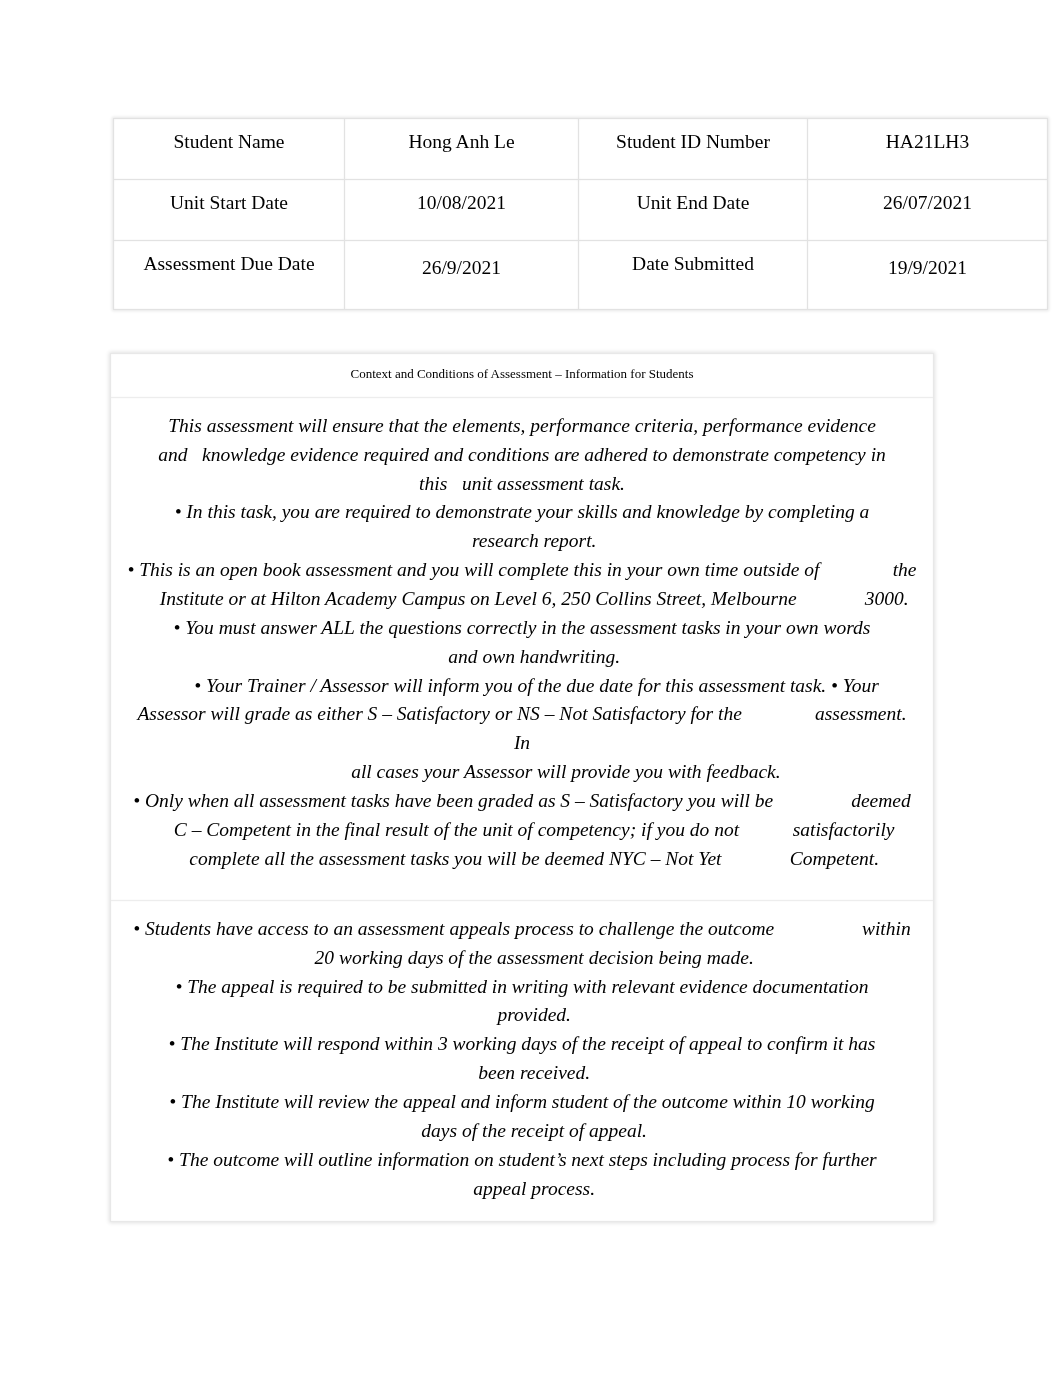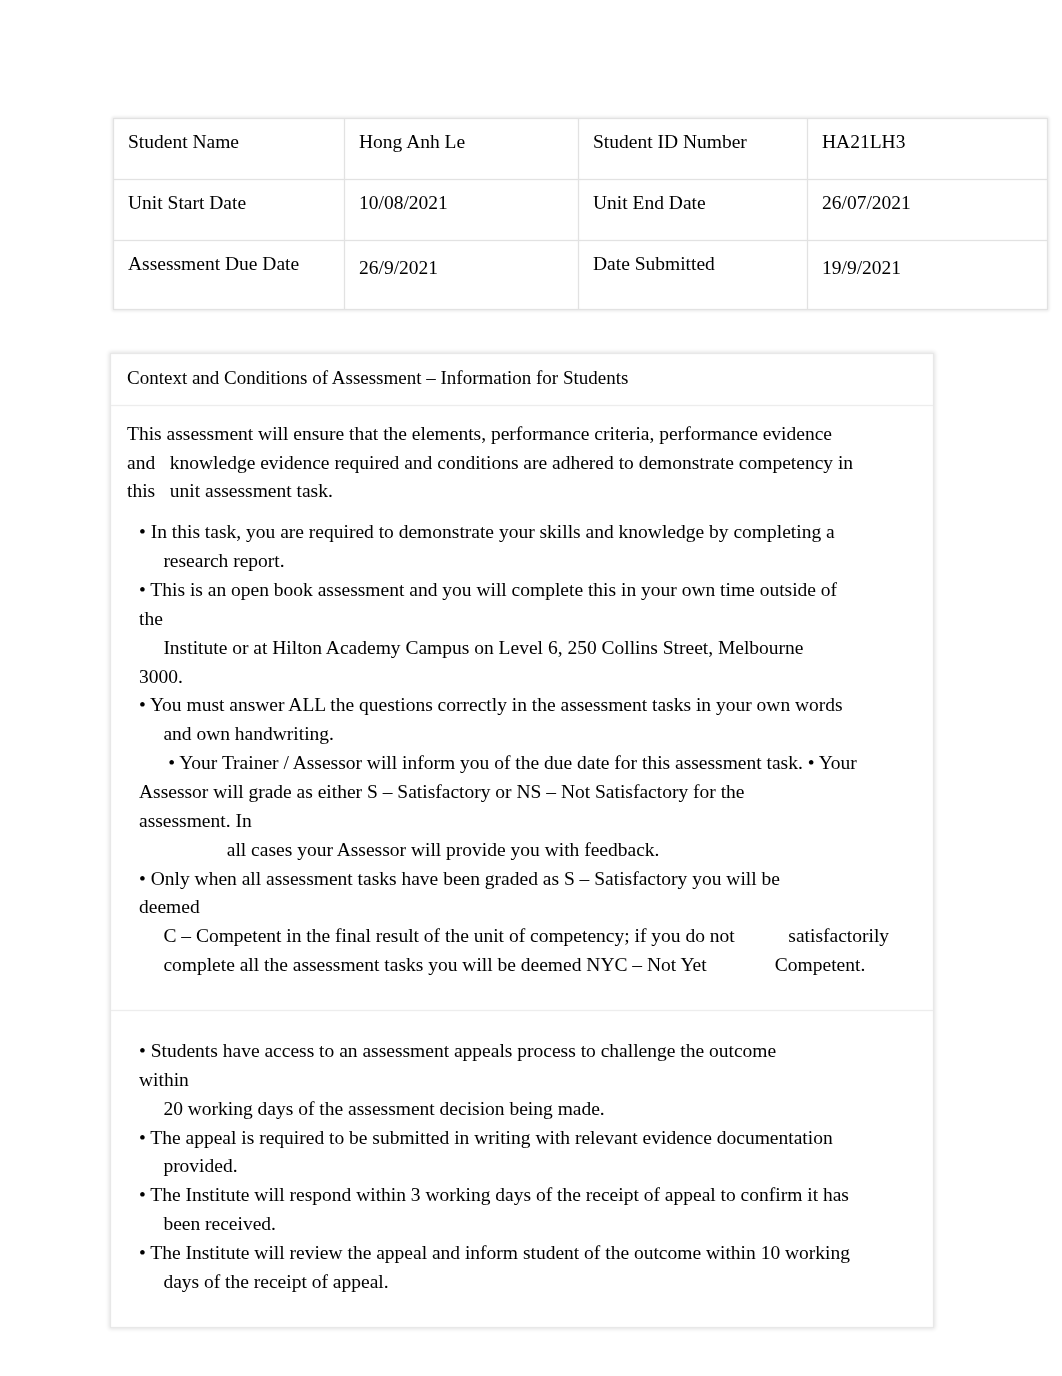--- a/index.html
+++ b/index.html
@@ -14,20 +14,21 @@
     font-family: "Liberation Serif", "DejaVu Serif", serif;
     color: #000000;
     position: relative;
     overflow: hidden;
   }
 
   .page {
     position: relative;
     width: 977px;
     height: 1376px;
+    text-align: center;
   }
 
   
   .details-table {
     position: absolute;
     left: 113px;
     top: 118px;
     width: 818px;
     border-collapse: collapse;
     table-layout: fixed;
@@ -65,35 +66,36 @@
     border: 1px solid #e8e8e8;
   }
   .info-row {
     border-bottom: 1px solid #ededed;
     box-shadow: inset 0 0 2px rgba(0,0,0,0.05);
   }
   .info-row:last-child { border-bottom: none; }
 
   .section-head {
     padding: 12px 16px 14px 16px;
-    font-size: 19px;
+    font-size: 13px;
     line-height: 1.3;
   }
   .section-body {
     padding: 14px 16px 18px 16px;
     font-size: 19.5px;
     line-height: 1.48;
+    font-style: italic;
   }
 
   .sb1 { min-height: 470px; }
   .sb2 { min-height: 270px; }
 
   .para { margin: 0 0 0 0; white-space: pre-wrap; }
 
-  .blist { list-style: none; margin: 12px; padding: 0; }
+  .blist { list-style: none; margin: 0; padding: 0; }
   .blist li {
     margin: 0;
     padding: 0;
     white-space: pre-wrap;
     text-indent: 0;
   }
 </style>
 </head>
 <body>
 
@@ -159,19 +161,21 @@
       <div class="section-body sb2">
         <ul class="blist">
           <li>• Students have access to an assessment appeals process to challenge the outcome                  within
      20 working days of the assessment decision being made.</li>
           <li>• The appeal is required to be submitted in writing with relevant evidence documentation
      provided.</li>
           <li>• The Institute will respond within 3 working days of the receipt of appeal to confirm it has
      been received.</li>
           <li>• The Institute will review the appeal and inform student of the outcome within 10 working
      days of the receipt of appeal.</li>
+          <li>• The outcome will outline information on student’s next steps including process for further
+     appeal process.</li>
         </ul>
       </div>
     </div>
 
   </div>
 
 </div>
 
 </body></html>

